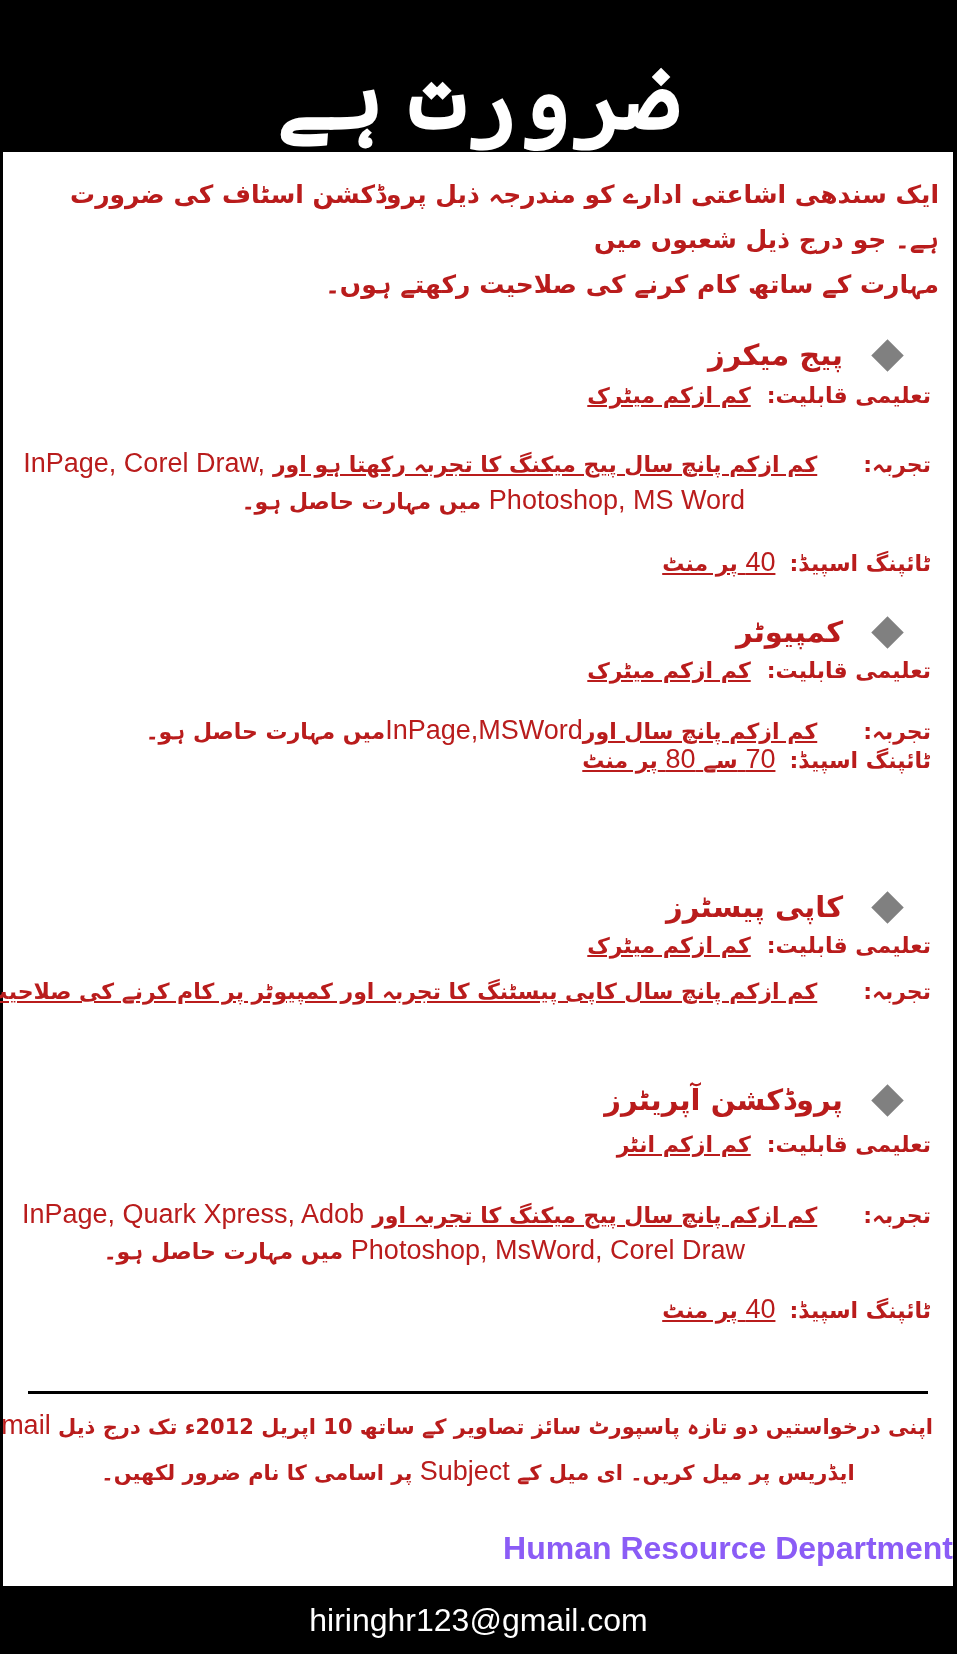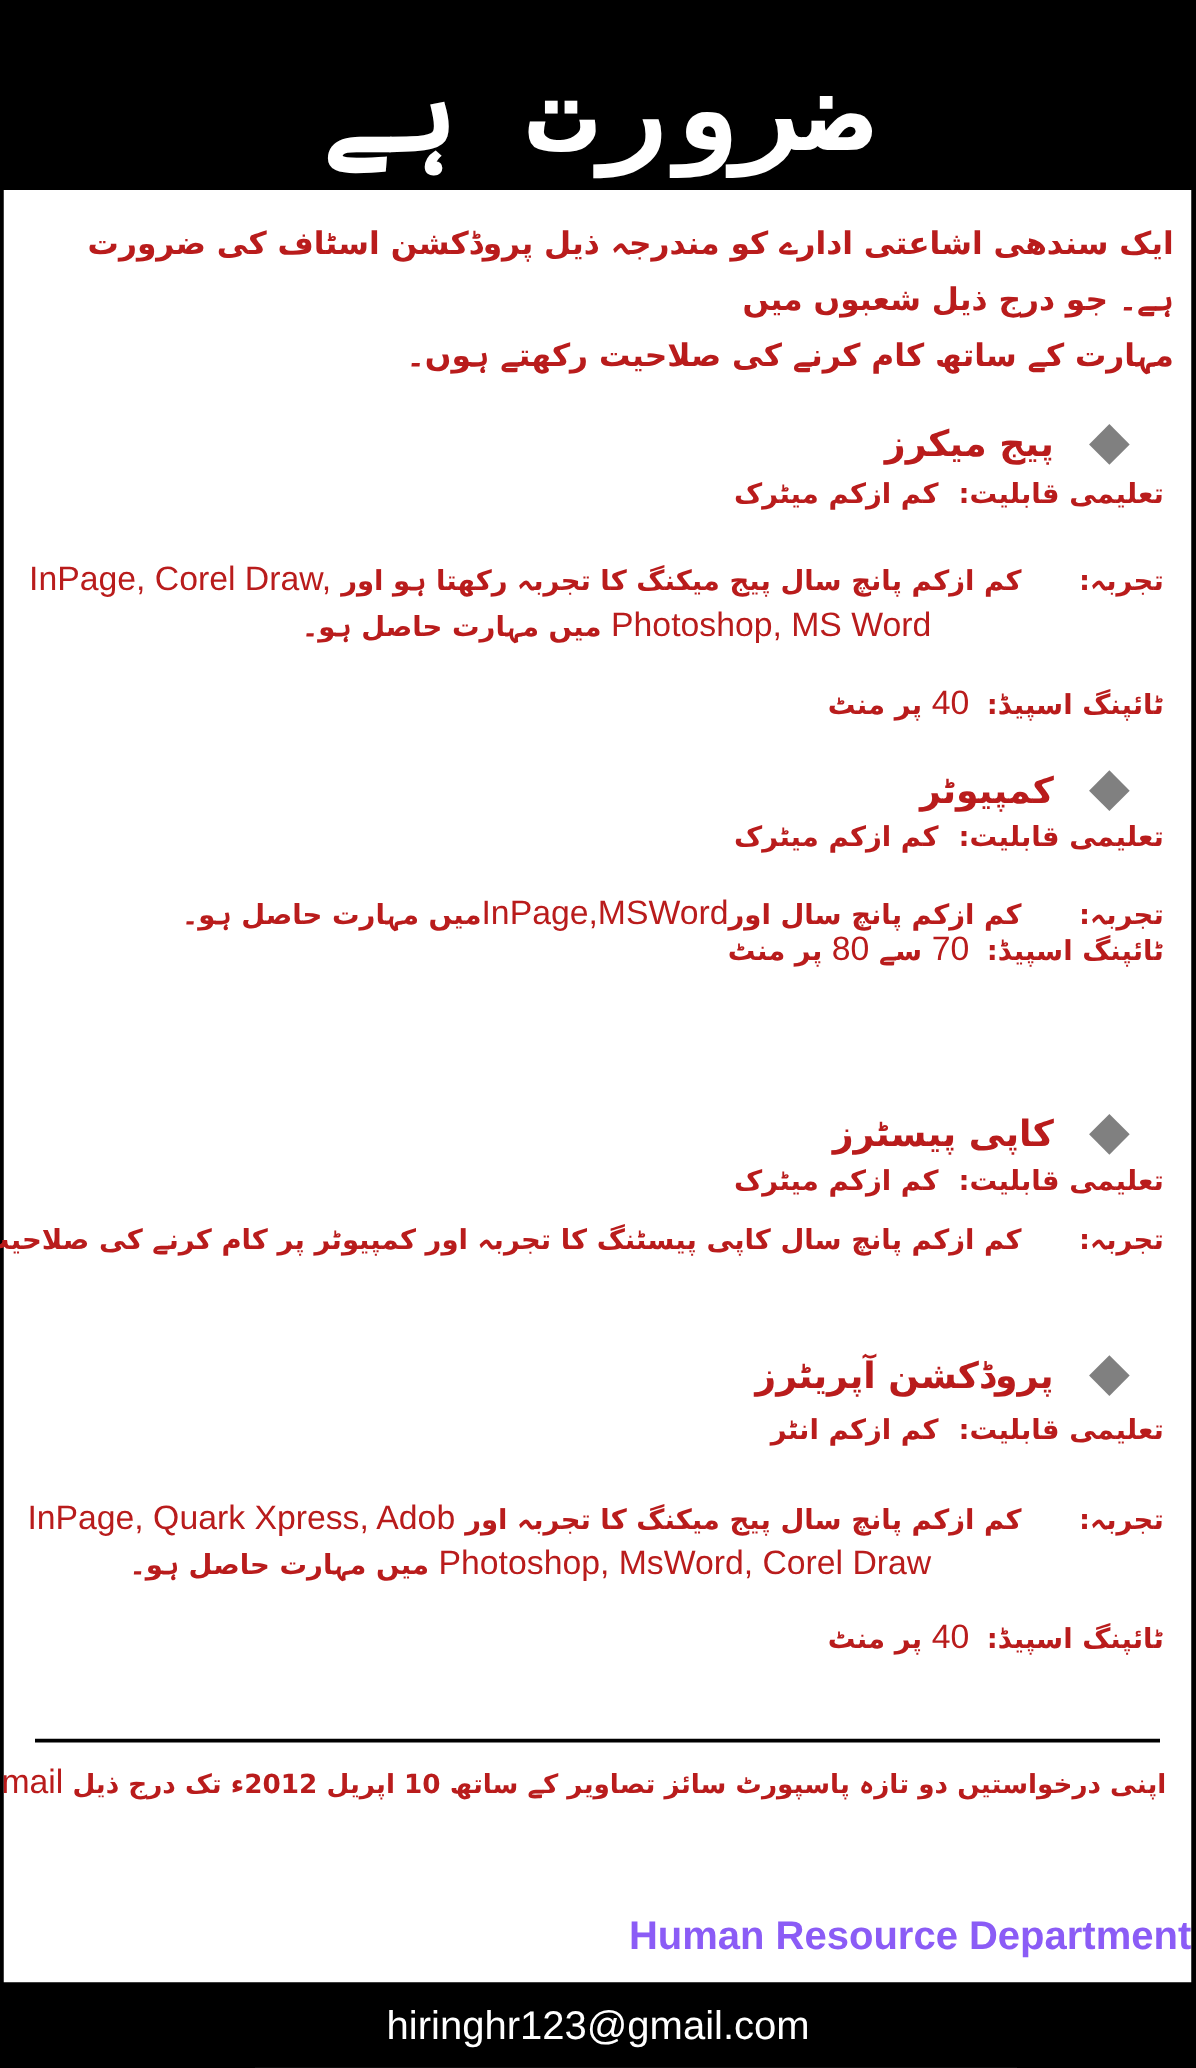--- a/index.html
+++ b/index.html
@@ -1,30 +1,30 @@
 <!DOCTYPE html>
 <html><head>
 <meta charset="utf-8">
 <style>
   html, body { margin:0; padding:0; background:#000; }
   body { width:957px; height:1654px; position:relative; overflow:hidden; font-family:"DejaVu Sans", sans-serif; }
   .ad { position:absolute; left:0; top:0; width:957px; height:1654px; background:#000; }
   .header { position:absolute; left:0; top:0; width:957px; height:152px; background:#000; display:flex; align-items:center; justify-content:center; }
-  .header-title { color:#fff; font-family:Liberation Mono, monospace; font-size:92px; font-weight:bold; direction:rtl; line-height:1; letter-spacing:2px;margin-top:40px; }
+  .header-title { color:#fff; font-family:Liberation Sans, sans-serif; font-size:92px; font-weight:bold; direction:rtl; line-height:1; letter-spacing:2px;margin-top:40px; }
   .body-panel { position:absolute; left:3px; top:152px; width:950px; height:1434px; background:#fff; }
   .rtl { direction:rtl; text-align:right; }
   .urdu { font-family:"DejaVu Sans", sans-serif; color:#b91c1c; }
   .intro { position:absolute; right:14px; top:20px; width:920px; font-size:25px; line-height:45px; font-weight:bold; }
   .section { position:absolute; right:0; width:950px; }
   .sec-head { position:absolute; right:48px; top:0; height:40px; display:flex; align-items:center; direction:rtl; gap:33px; }
   .diamond { width:23px; height:23px; background:#808080; transform:rotate(45deg); margin-right:6px; }
   .sec-title { font-size:29px; font-weight:bold; white-space:nowrap; }
   .row { position:absolute; right:22px; direction:rtl; display:flex; align-items:baseline; white-space:nowrap; font-size:22px; font-weight:bold; }
   .row .label { display:inline-block; }
-  .row .value { display:inline-block; margin-right:16px; }
+  .row .value { display:inline-block; margin-right:16px;text-decoration:underline; }
   .row .value.wide { margin-right:46px; }
   .latin { font-family:"Liberation Sans", sans-serif; font-weight:normal; font-size:27px; direction:ltr; unicode-bidi:isolate;margin-top:13px; }
   .cont { position:absolute; direction:rtl; white-space:nowrap; font-size:22px; font-weight:bold; }
   .separator { position:absolute; left:25px; top:1239px; width:900px; height:3px; background:#000; }
   .apply { position:absolute; left:20px; width:910px; text-align:center; direction:rtl; font-size:21px; font-weight:bold; white-space:nowrap; }
   .hr-dept { position:absolute; left:0; width:950px; top:1378px; text-align:right; font-family:"Liberation Sans", sans-serif; font-weight:bold; font-size:32px; color:#8b5cf6; }
   .footer { position:absolute; left:0; top:1586px; width:957px; height:68px; background:#000; display:flex; align-items:center; justify-content:center; }
   .email { color:#fff; font-family:"Liberation Sans", sans-serif; font-size:32px; }
 </style>
 </head>
@@ -137,20 +137,25 @@
         </span>
       </div>
     </div>
 
     <div class="separator"></div>
 
     <div class="apply urdu" style="top:1258px;">
       <span>اپنی درخواستیں دو تازہ پاسپورٹ سائز تصاویر کے ساتھ 10 اپریل 2012ء تک درج ذیل</span>
       <span class="latin">E-mail</span>
     </div>
+    <div class="apply urdu" style="top:1304px;">
+      <span>ایڈریس پر میل کریں۔ ای میل کے</span>
+      <span class="latin">Subject</span>
+      <span>پر اسامی کا نام ضرور لکھیں۔</span>
+    </div>
 
     <div class="hr-dept">Human Resource Department</div>
   </div>
 
   <div class="footer">
     <span class="email">hiringhr123@gmail.com</span>
   </div>
 </div>
 
 </body></html>

